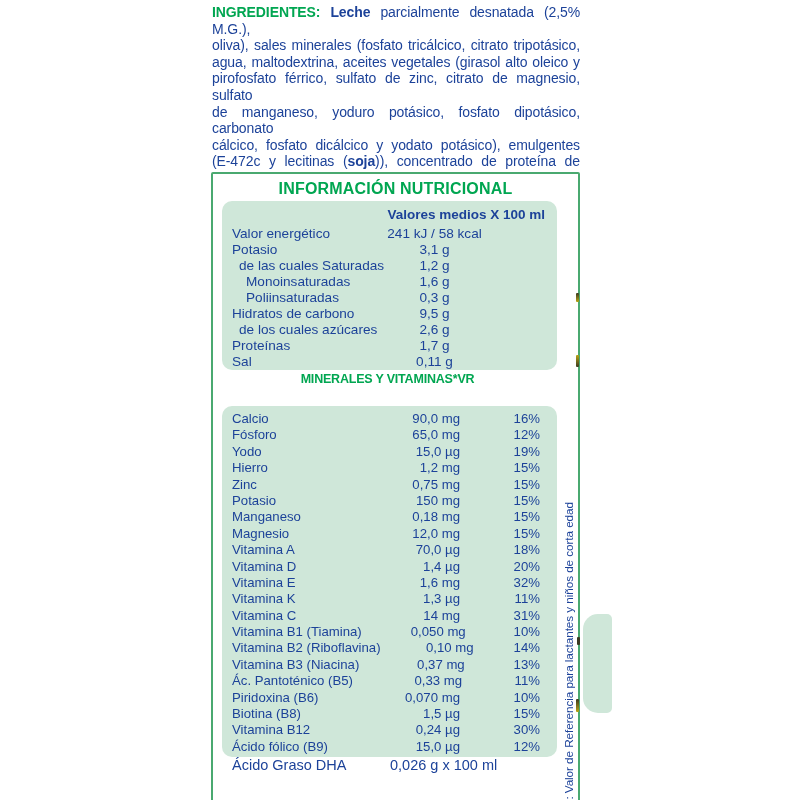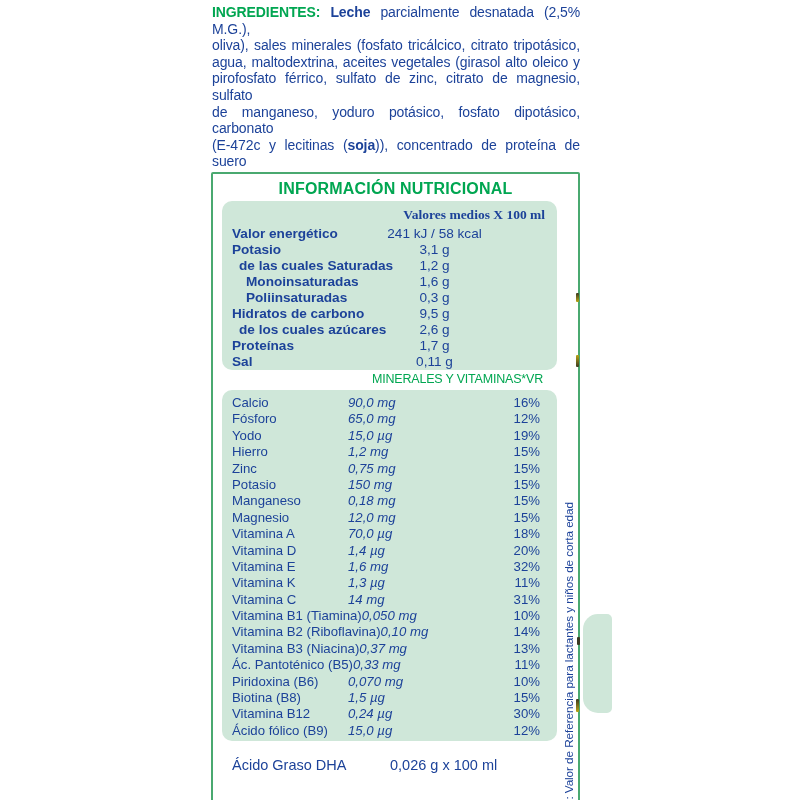--- a/index.html
+++ b/index.html
@@ -19,34 +19,34 @@
   .iline.just{text-align:justify;text-align-last:justify;}
   .seg-label{color:var(--green);font-weight:bold;}
   .seg-b{font-weight:bold;}
 
   
   .nutri-box{position:absolute;left:211px;top:172px;width:369px;height:661px;border:2px solid var(--border-green);border-radius:2px;background:#fff;}
   .nutri-title{margin-top:6px;text-align:center;color:var(--green);font-weight:bold;font-size:16px;letter-spacing:0.2px;}
 
   .panel{position:absolute;left:9px;width:335px;background:var(--panel-mint);border-radius:10px;}
   .panel-macros{top:27px;height:169px;padding-top:3px;}
-  .vm-header{height:22px;line-height:22px;text-align:right;padding-right:12px;font-weight:bold;font-size:13.5px;font-family:Liberation Serif, serif;}
+  .vm-header{height:22px;line-height:22px;text-align:right;padding-right:12px;font-weight:bold;font-size:13.5px;}
 
   .mrow{display:flex;height:16px;line-height:16px;font-size:13.6px;white-space:nowrap;}
-  .mlabel{width:150px;padding-left:10px;font-weight:bold;}
+  .mlabel{width:150px;padding-left:10px;}
   .mlabel.ind1{padding-left:17px;}
   .mlabel.ind2{padding-left:24px;}
   .mvalue{width:125px;text-align:center;}
 
-  .min-heading-row{position:absolute;left:9px;top:198px;width:335px;display:flex;justify-content:flex-end;padding:0 14px 0 10px;font-size:12.5px;font-weight:normal;color:var(--green);letter-spacing:-0.2px;}
-
-  .panel-minerals{top:216px;height:351px;padding:5px 17px 0 10px;}
+  .min-heading-row{position:absolute;left:9px;top:198px;width:335px;display:flex;justify-content:center;padding:0 14px 0 10px;font-size:12.5px;font-weight:bold;color:var(--green);letter-spacing:-0.2px;}
+
+  .panel-minerals{top:232px;height:351px;padding:5px 17px 0 10px;}
   .vrow{display:flex;height:16.4px;line-height:16.4px;font-size:13.2px;white-space:nowrap;}
   .vname{flex:1;}
-  .vamount{width:112px;font-style:italic;}
+  .vamount{width:112px;text-align:right;}
   .vpct{width:80px;text-align:right;}
 
   .vr-note{position:absolute;right:2px;bottom:2px;writing-mode:vertical-rl;transform:rotate(180deg);font-size:11.8px;letter-spacing:-0.1px;color:var(--text-blue);}
 
   .dha-row{position:absolute;left:232px;top:756px;display:flex;font-size:14.5px;line-height:18px;}
   .dha-label{width:158px;}
 
   .edge-swoosh{position:absolute;left:583px;top:614px;width:29px;height:99px;background:var(--panel-mint);border-radius:15px 5px 5px 15px;}
   .artifact{position:absolute;width:3px;border-radius:1px;}
   .a1{left:576px;top:293px;height:9px;background:linear-gradient(#3a3a22,#b9a416);}
@@ -58,20 +58,21 @@
 <body>
 
 <div class="page">
 
   <div class="ingredients" id="ingredients">
       <div class="iline just"><span class="seg-label">INGREDIENTES:</span><span> </span><span class="seg-b">Leche</span><span> parcialmente desnatada (2,5% M.G.),</span></div>
       <div class="iline just"><span>oliva), sales minerales (fosfato tricálcico, citrato tripotásico,</span></div>
       <div class="iline just"><span>agua, maltodextrina, aceites vegetales (girasol alto oleico y</span></div>
       <div class="iline just"><span>pirofosfato férrico, sulfato de zinc, citrato de magnesio, sulfato</span></div>
       <div class="iline just"><span>de manganeso, yoduro potásico, fosfato dipotásico, carbonato</span></div>
+      <div class="iline just"><span>cálcico, fosfato dicálcico y yodato potásico), emulgentes</span></div>
       <div class="iline just"><span>(E-472c y lecitinas (</span><span class="seg-b">soja</span><span>)), concentrado de proteína de suero</span></div>
       <div class="iline just"><span>(</span><span class="seg-b">leche</span><span>), aceite de </span><span class="seg-b">pescado</span><span> azul rico en DHA, aromas,</span></div>
       <div class="iline just"><span>estabilizante (fosfato disódico), vitaminas (A, B1, B2, B3, B5,</span></div>
       <div class="iline"><span>B6, B8, B9, B12, C, D, E y K), cloruro de colina y lactasa.</span></div>
     </div>
 
   <div class="nutri-box">
     <div class="nutri-title">INFORMACIÓN NUTRICIONAL</div>
 
     <div class="panel panel-macros">

